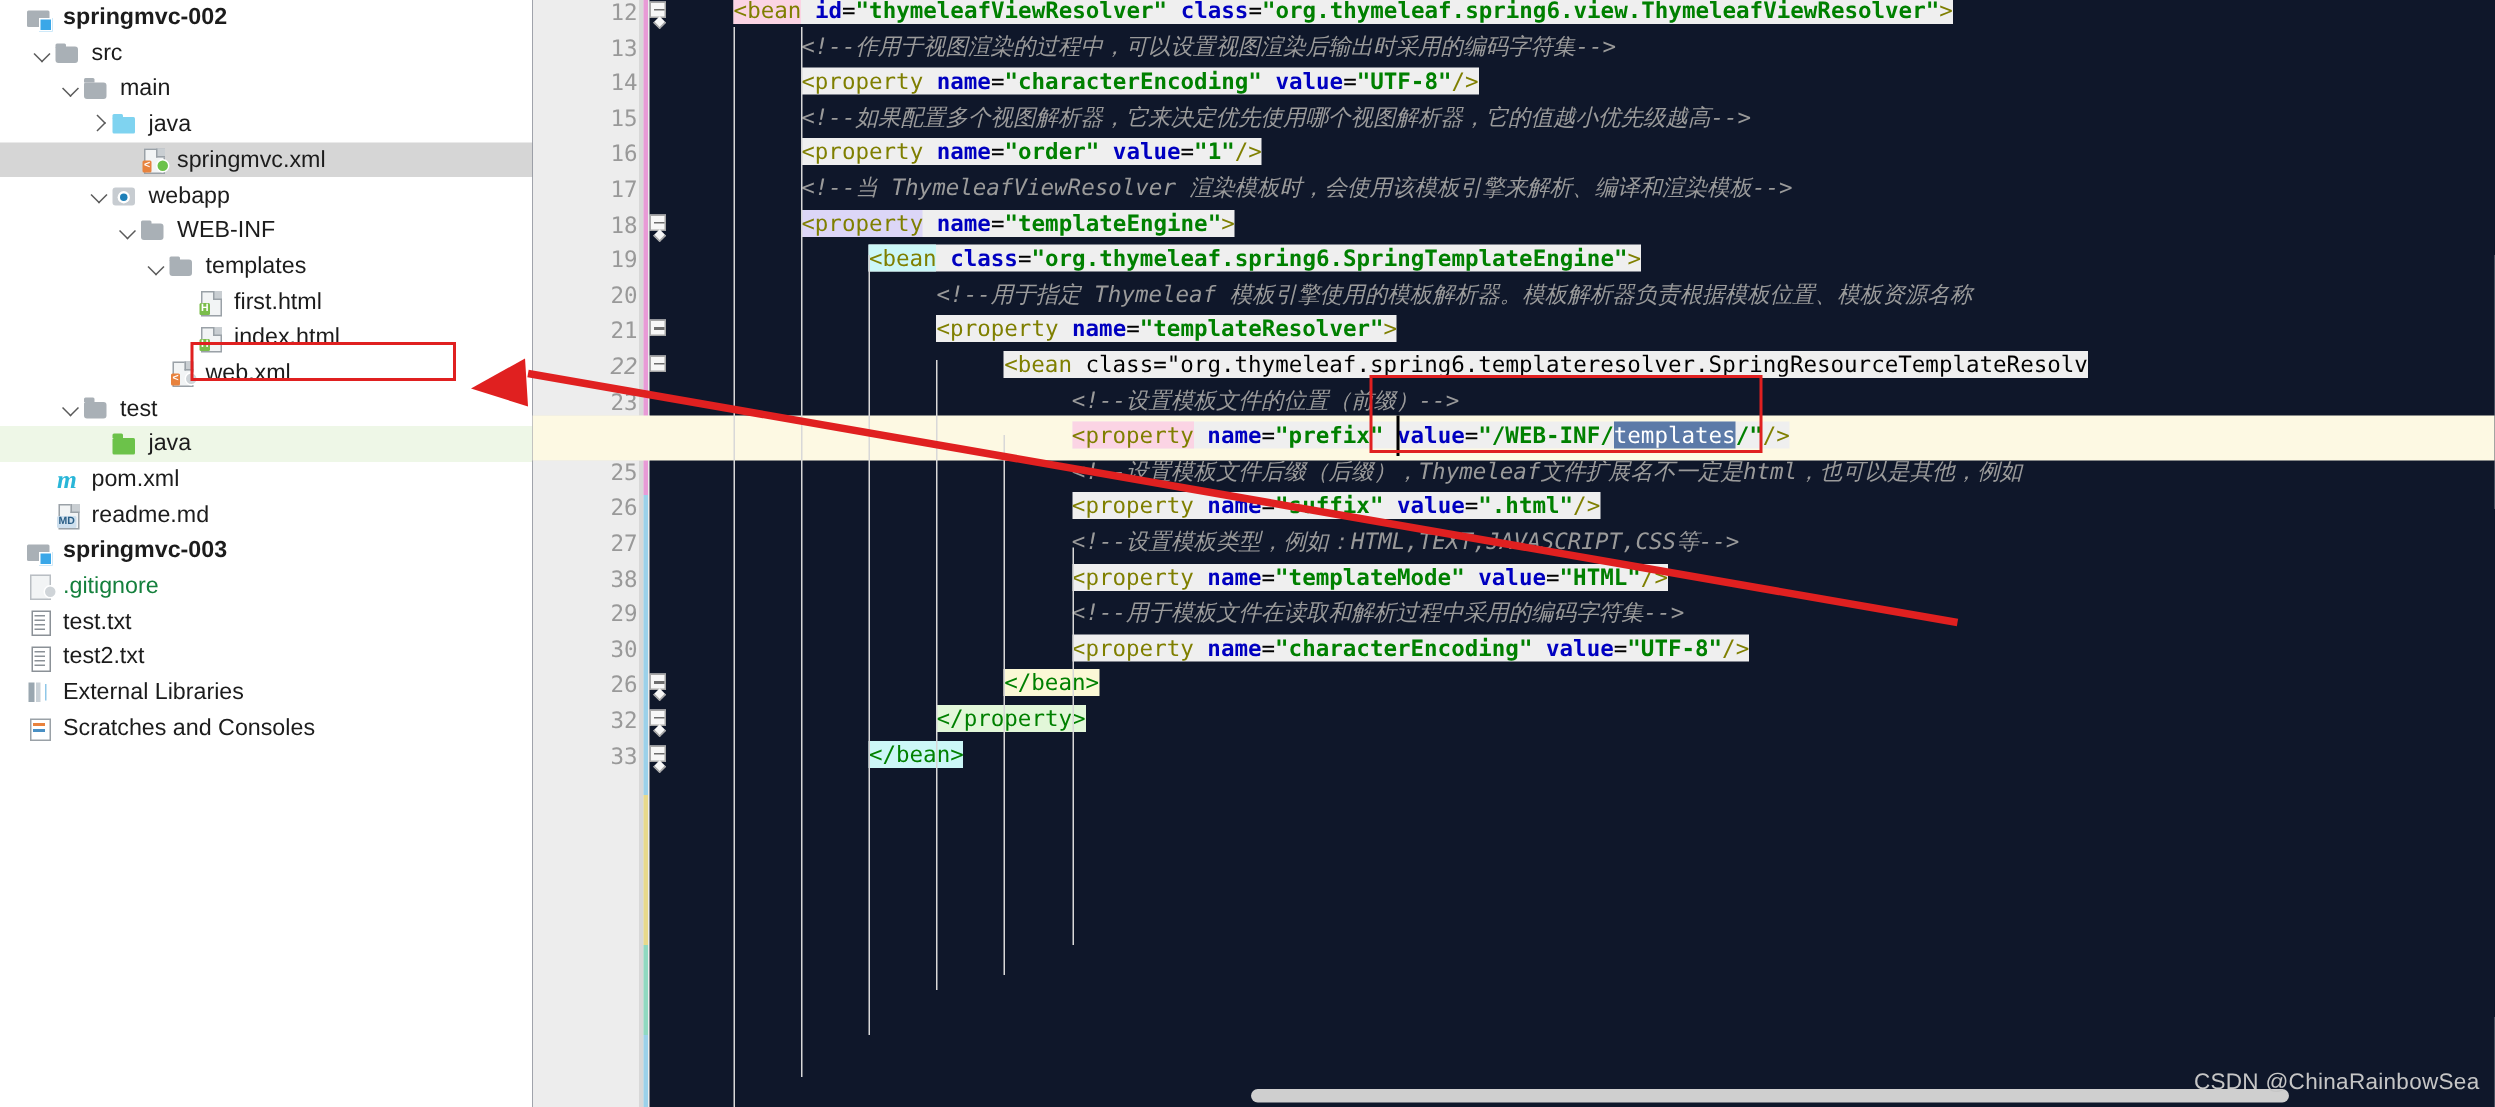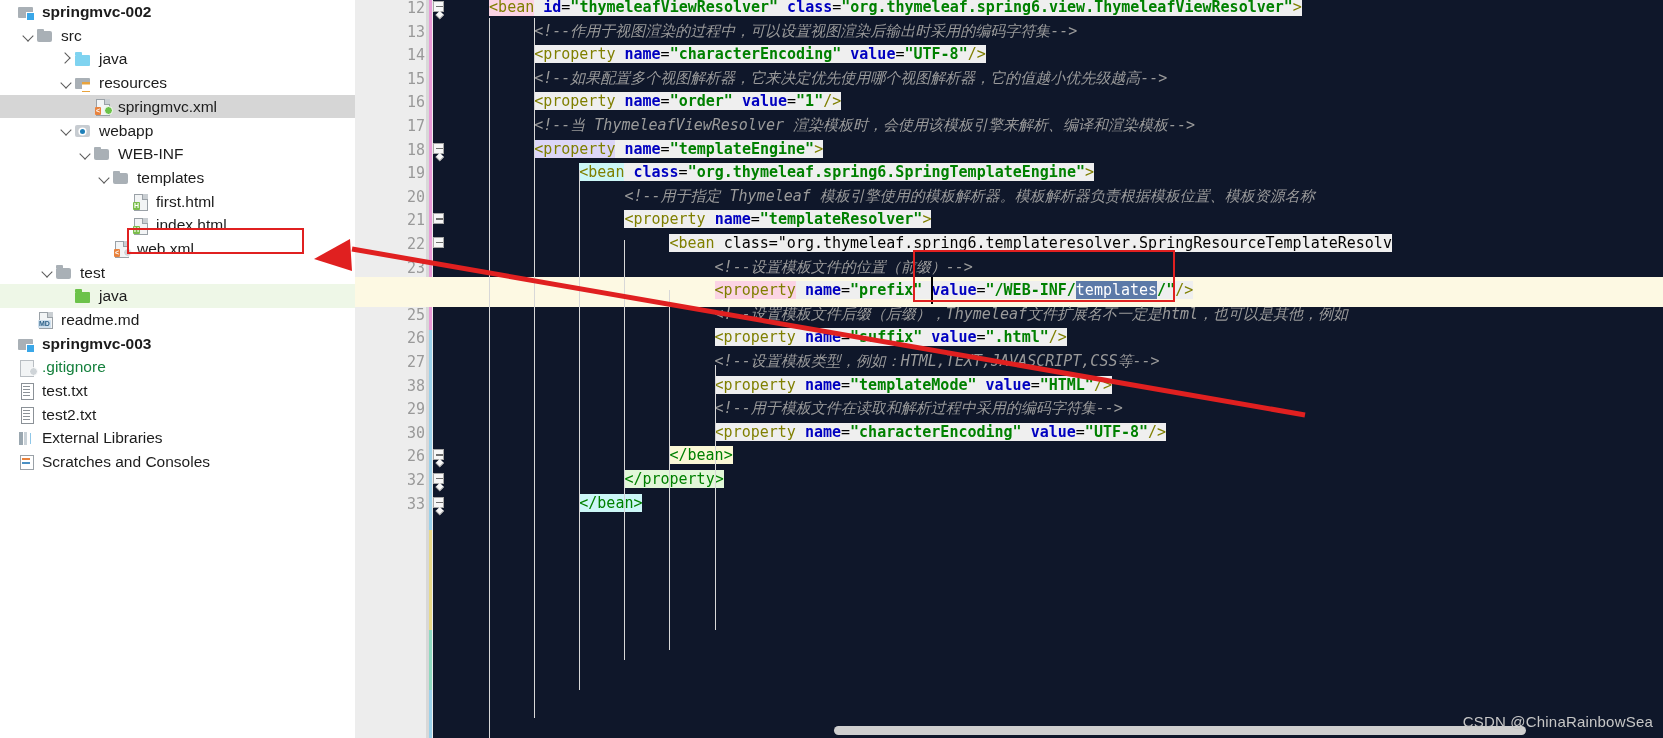--- a/index.html
+++ b/index.html
@@ -297,31 +297,31 @@
       <span class="ic module"></span>
       <span class="tree-label bold">springmvc-002</span>
     </div>
     <div class="tree-row">
       <span style="display: inline-block; width: 19px; min-width: 19px;"></span>
       <span class="arrow down"></span>
       <span class="ic folder"></span>
       <span class="tree-label">src</span>
     </div>
     <div class="tree-row">
+      <span style="display: inline-block; width: 38px; min-width: 38px;"></span>
+      <span class="arrow down"></span>
+      <span class="ic folder"></span>
+      <span class="tree-label">main</span>
+    </div>
+    <div class="tree-row">
       <span style="display: inline-block; width: 57px; min-width: 57px;"></span>
       <span class="arrow right"></span>
       <span class="ic folder-blue"></span>
       <span class="tree-label">java</span>
     </div>
-    <div class="tree-row">
-      <span style="display: inline-block; width: 57px; min-width: 57px;"></span>
-      <span class="arrow down"></span>
-      <span class="ic folder-res"></span>
-      <span class="tree-label">resources</span>
-    </div>
     <div class="tree-row sel-gray">
       <span style="display: inline-block; width: 76px; min-width: 76px;"></span>
       <span class="arrow"></span>
       <span class="ic file">
         <span class="badge xml">&lt;</span>
         <span class="ovl-green"></span>
       </span>
       <span class="tree-label">springmvc.xml</span>
     </div>
     <div class="tree-row">
@@ -371,20 +371,26 @@
       <span style="display: inline-block; width: 38px; min-width: 38px;"></span>
       <span class="arrow down"></span>
       <span class="ic folder"></span>
       <span class="tree-label">test</span>
     </div>
     <div class="tree-row sel-green">
       <span style="display: inline-block; width: 57px; min-width: 57px;"></span>
       <span class="arrow"></span>
       <span class="ic folder-green"></span>
       <span class="tree-label">java</span>
+    </div>
+    <div class="tree-row">
+      <span style="display: inline-block; width: 19px; min-width: 19px;"></span>
+      <span class="arrow"></span>
+      <span class="ic maven"></span>
+      <span class="tree-label">pom.xml</span>
     </div>
     <div class="tree-row">
       <span style="display: inline-block; width: 19px; min-width: 19px;"></span>
       <span class="arrow"></span>
       <span class="ic file">
         <span class="badge md">MD</span>
       </span>
       <span class="tree-label">readme.md</span>
     </div>
     <div class="tree-row">
@@ -435,21 +441,21 @@
   <div class="lnum" style="top: -2px;">12</div>
       <div class="lnum" style="top: 21.6px;">13</div>
       <div class="lnum" style="top: 45.2px;">14</div>
       <div class="lnum" style="top: 68.8px;">15</div>
       <div class="lnum" style="top: 92.4px;">16</div>
       <div class="lnum" style="top: 116px;">17</div>
       <div class="lnum" style="top: 139.6px;">18</div>
       <div class="lnum" style="top: 163.2px;">19</div>
       <div class="lnum" style="top: 186.8px;">20</div>
       <div class="lnum" style="top: 210.4px;">21</div>
-      <div class="lnum" style="top: 234px;">22</div>
+      <div class="lnum" style="top: 234px; font-style: italic;">22</div>
       <div class="lnum" style="top: 257.6px;">23</div>
       <div class="lnum" style="top: 281.2px;">24</div>
       <div class="lnum" style="top: 304.8px;">25</div>
       <div class="lnum" style="top: 328.4px;">26</div>
       <div class="lnum" style="top: 352px;">27</div>
       <div class="lnum" style="top: 375.6px;">38</div>
       <div class="lnum" style="top: 399.2px;">29</div>
       <div class="lnum" style="top: 422.8px;">30</div>
       <div class="lnum" style="top: 446.4px;">26</div>
       <div class="lnum" style="top: 470px; text-align: center;">32</div>

